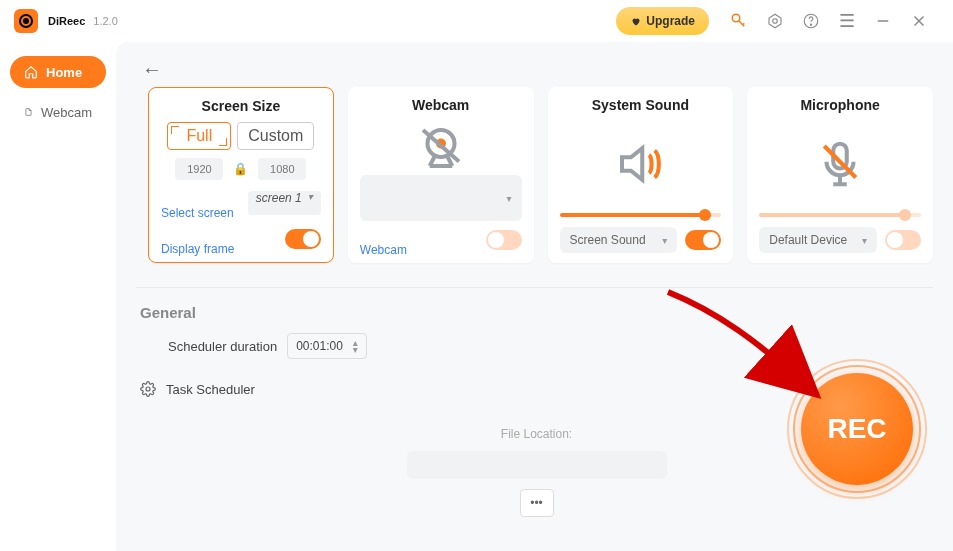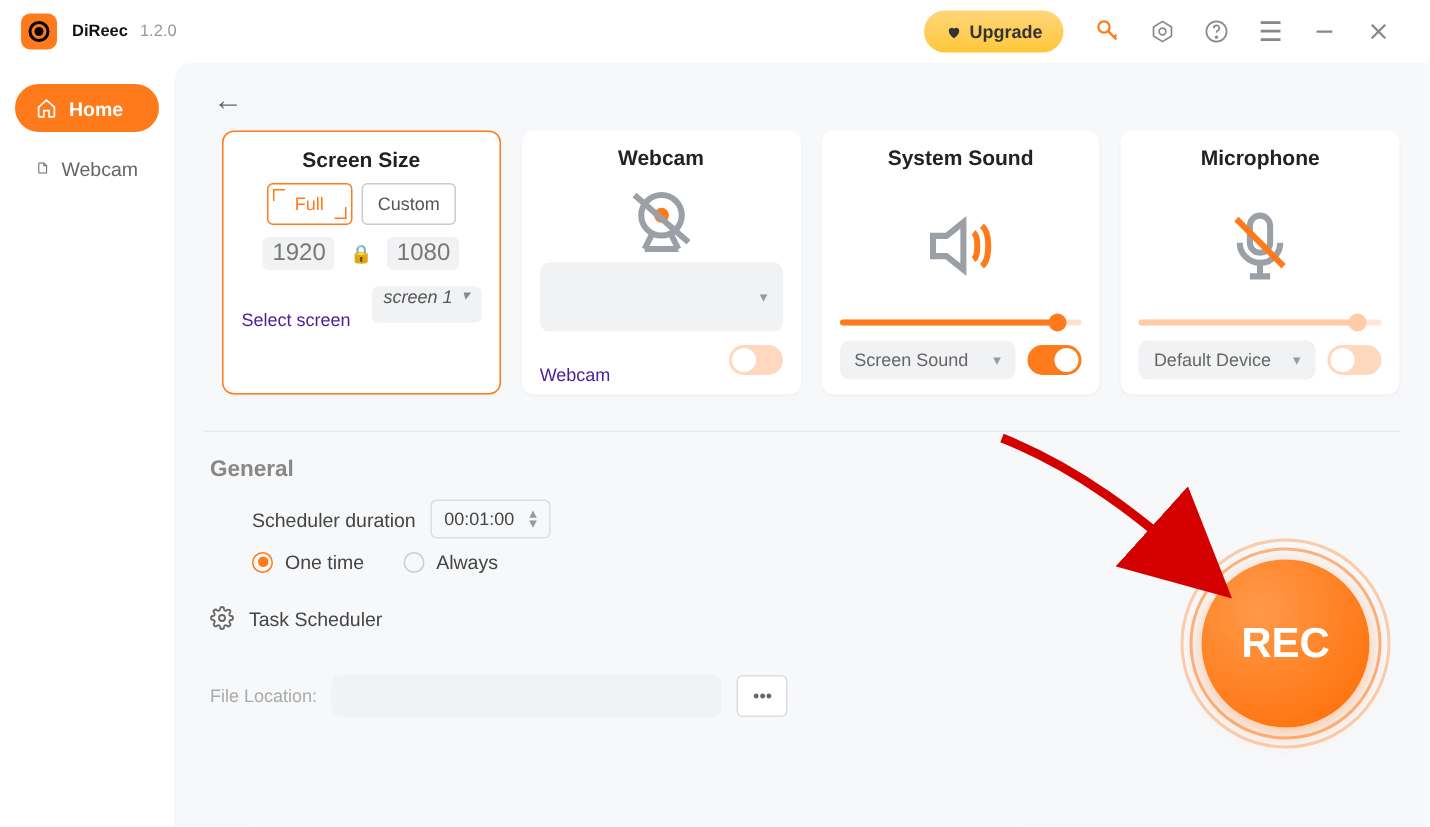--- a/index.html
+++ b/index.html
@@ -30,37 +30,37 @@
   .back-arrow { font-size: 20px; color: #666; cursor:pointer; margin: 4px 0 8px 6px; display:inline-block; }
 
   
   .cards { display: flex; gap: 14px; padding-left: 12px; }
   .card { background: #fff; border-radius: 8px; width: 190px; height: 176px; padding: 10px 12px 10px 12px; display:flex; flex-direction:column; box-shadow: 0 1px 2px rgba(0,0,0,.04); }
   .card.selected { border: 1.5px solid #ff7a1a; }
   .card-title { text-align:center; font-weight:700; font-size:14px; color:#222; margin-bottom:8px; }
   .iconbox { flex:1; display:flex; align-items:center; justify-content:center; }
   .bottomrow { display:flex; align-items:center; gap:8px; height:26px; }
   .select { flex:1; background:#f1f2f4; border-radius:6px; height:26px; display:flex; align-items:center; justify-content:space-between; padding:0 10px; font-size:12px; color:#666; cursor:pointer; position:relative; }
-  .label-sm { font-size:12px; color:#4c1d95; flex:1;margin-top:20px; }
+  .label-sm { font-size:12px; color:#3b82f6; flex:1;margin-top:20px; }
   .toggle { width: 36px; height: 20px; border-radius: 10px; position: relative; cursor:pointer; }
   .toggle .knob { width:16px; height:16px; border-radius:50%; background:#fff; position:absolute; top:2px; }
   .toggle.on { background:#ff7a1a; }
   .toggle.on .knob { right:2px; }
   .toggle.off { background:#ffd8bf; }
   .toggle.off .knob { left:2px; }
 
   
   .seg { display:flex; gap:6px; justify-content:center; margin-bottom:8px; }
-  .seg-btn { height:28px; border:1px solid #ccc; border-radius:4px; font-size:12px; padding:0 10px; display:flex; align-items:center; cursor:pointer; color:#555; }
+  .seg-btn { height:28px; border:1px solid #ccc; border-radius:4px; font-size:16px; padding:0 10px; display:flex; align-items:center; cursor:pointer; color:#555; }
   .seg-btn.active { border:1.5px solid #ff7a1a; color:#ff7a1a; position:relative; padding-left:18px; padding-right:18px; }
   .seg-btn.active::before, .seg-btn.active::after { content:''; position:absolute; width:7px; height:7px; border:1.5px solid #ff7a1a; }
   .seg-btn.active::before { top:3px; left:3px; border-right:none; border-bottom:none; }
   .seg-btn.active::after { bottom:3px; right:3px; border-left:none; border-top:none; }
   .dims { display:flex; align-items:center; justify-content:center; gap:10px; margin-bottom:6px; }
-  .dim { background:#f1f2f4; border-radius:4px; width:48px; height:22px; font-size:16px; color:#777; display:flex; align-items:center; justify-content:center; }
+  .dim { background:#f1f2f4; border-radius:4px; width:48px; height:22px; font-size:11px; color:#777; display:flex; align-items:center; justify-content:center; }
   .lock { color:#bbb; font-size:12px; }
   .ss-row { display:flex; align-items:center; gap:6px; margin-bottom:6px; }
   .select-mini { background:#f1f2f4; border-radius:4px; height:24px; padding:0 8px; display:flex; align-items:flex-start; font-size:12px; color:#555; cursor:pointer;font-style:italic; }
   .select-mini span.chev { margin-left:6px; color:#888; font-size:10px; }
 
   
   .slider { height:4px; background:#ffe0cc; border-radius:2px; position:relative; margin:6px 0 10px 0; }
   .slider .fill { position:absolute; height:100%; background:#ff7a1a; border-radius:2px; left:0; }
   .slider .handle { width:12px; height:12px; border-radius:50%; background:#ff7a1a; position:absolute; top:-4px; transform:translateX(-50%); }
 
@@ -69,21 +69,21 @@
   .sect-title { font-weight:700; font-size:15px; color:#888; margin:0 0 12px 4px; }
   .row { display:flex; align-items:center; margin:8px 0 8px 4px; font-size:13px; color:#444; }
   .checkbox { width:16px; height:16px; border:1.5px solid #ff7a1a; border-radius:3px; margin-right:10px; display:flex; align-items:center; justify-content:center; cursor:pointer; }
   .checkbox.checked::after { content:'✓'; color:#ff7a1a; font-size:12px; font-weight:bold; }
   .indent { margin-left:32px; }
   .spin { border:1px solid #ddd; border-radius:4px; height:26px; padding:0 8px; display:flex; align-items:center; font-size:12px; color:#444; margin-left:10px; gap:8px; }
   .radio { width:14px; height:14px; border:1.5px solid #ff7a1a; border-radius:50%; margin-right:8px; display:flex; align-items:center; justify-content:center; cursor:pointer; }
   .radio.on::after { content:''; width:7px; height:7px; background:#ff7a1a; border-radius:50%; }
   .radio.off { border-color:#ccc; }
   .gear-row { display:flex; align-items:center; margin:22px 0 0 4px; font-size:13px; color:#444; gap:10px; }
-  .fileloc { display:flex; align-items:center; margin:30px 0 0 4px; font-size:12px; color:#aaa; gap:10px; }
+  .fileloc { display:flex; align-items:center; margin:30px 0 0 4px; font-size:12px; color:#aaa; gap:10px;flex-direction:column; }
   .textfield { background:#f1f2f4; border-radius:6px; height:28px; width:260px; }
   .more-btn { border:1px solid #ddd; background:#fff; border-radius:4px; height:28px; width:34px; display:flex; align-items:center; justify-content:center; font-size:12px; color:#666; cursor:pointer; }
 
   
   .rec-wrap { position:absolute; right:26px; bottom:52px; width:140px; height:140px; display:flex; align-items:center; justify-content:center; }
   .rec-ring { position:absolute; inset:0; border:2px solid rgba(255,122,26,.35); border-radius:50%; }
   .rec-ring2 { position:absolute; inset:6px; border:2px solid rgba(255,122,26,.55); border-radius:50%; }
   .rec-btn { width:112px; height:112px; border-radius:50%; background:radial-gradient(circle at 35% 30%, #ff9a4a, #ff6a00); color:#fff; font-weight:800; font-size:28px; display:flex; align-items:center; justify-content:center; cursor:pointer; box-shadow:0 4px 14px rgba(255,110,0,.4); }
 
   
@@ -177,20 +177,26 @@
           <div class="dim">1920</div>
           <span class="lock">🔒</span>
           <div class="dim">1080</div>
         </div>
         <div class="ss-row">
           <span class="label-sm">Select screen</span>
           <div class="select-mini">
             <span>screen 1</span>
               <span class="chev">▾</span>
           </div>
+        </div>
+        <div class="bottomrow">
+          <span class="label-sm">Display frame</span>
+          <div class="toggle on">
+              <div class="knob"></div>
+            </div>
         </div>
       </div>
 
       <div class="card">
         <div class="card-title">Webcam</div>
         <div class="iconbox">
           <svg width="54" height="54" viewBox="0 0 24 24" fill="none" stroke="#9aa0a6" stroke-width="1.8">
             <circle cx="12" cy="10" r="6"></circle>
               <circle cx="12" cy="10" r="2.2" fill="#ff7a1a" stroke="none"></circle>
             <path d="M7 20h10M9 16l-2 4M15 16l2 4"></path>
@@ -265,30 +271,20 @@
 
 
     <div class="row indent">
       <span>Scheduler duration</span>
       <div class="spin">
         <span>00:01:00</span>
         <div class="stepper">▴<br>▾</div>
       </div>
     </div>
 
-    <div class="row indent" style="gap:26px">
-      <span style="display:flex;align-items:center">
-        <span class="radio on"></span>
-        <span>One time</span>
-      </span>
-      <span style="display:flex;align-items:center">
-        <span class="radio off"></span>
-        <span>Always</span>
-      </span>
-    </div>
 
     <div class="gear-row">
       <svg width="16" height="16" viewBox="0 0 24 24" fill="none" stroke="#666" stroke-width="1.8">
           <circle cx="12" cy="12" r="3"></circle>
           <path d="M19.4 15a1.7 1.7 0 0 0 .34 1.87l.06.06a2 2 0 1 1-2.83 2.83l-.06-.06a1.7 1.7 0 0 0-1.87-.34 1.7 1.7 0 0 0-1 1.56V21a2 2 0 0 1-4 0v-.09a1.7 1.7 0 0 0-1-1.56 1.7 1.7 0 0 0-1.87.34l-.06.06a2 2 0 1 1-2.83-2.83l.06-.06A1.7 1.7 0 0 0 4.6 15a1.7 1.7 0 0 0-1.56-1H3a2 2 0 0 1 0-4h.09A1.7 1.7 0 0 0 4.6 9a1.7 1.7 0 0 0-.34-1.87l-.06-.06A2 2 0 1 1 7.03 4.24l.06.06A1.7 1.7 0 0 0 9 4.6a1.7 1.7 0 0 0 1-1.56V3a2 2 0 0 1 4 0v.09c0 .67.39 1.27 1 1.51a1.7 1.7 0 0 0 1.87-.34l.06-.06a2 2 0 1 1 2.83 2.83l-.06.06A1.7 1.7 0 0 0 19.4 9c.24.61.84 1 1.51 1H21a2 2 0 0 1 0 4h-.09a1.7 1.7 0 0 0-1.51 1z"></path>
         </svg>
       <span style="cursor:pointer">Task Scheduler</span>
     </div>
 
     <div class="fileloc">

